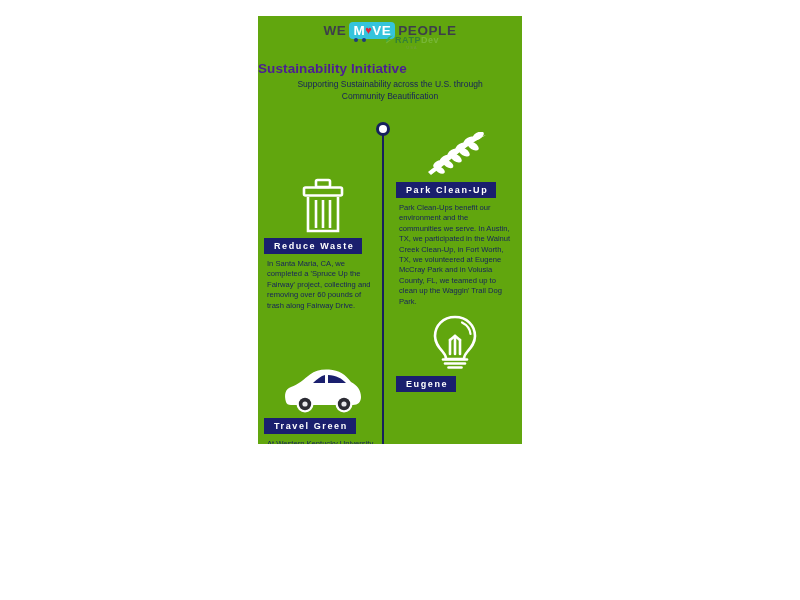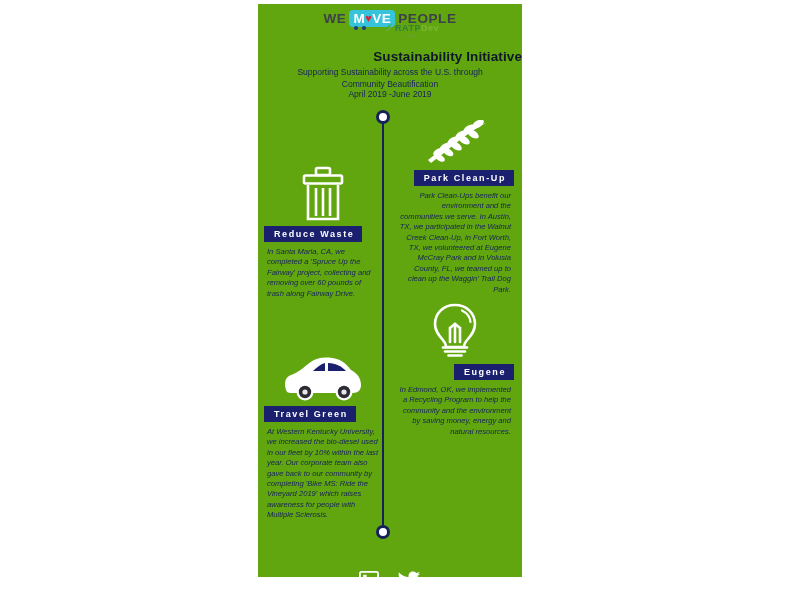--- a/index.html
+++ b/index.html
@@ -16,23 +16,23 @@
     position: relative;
     width: 800px;
     height: 600px;
     background: #ffffff;
   }
 
   
   #poster {
     position: absolute;
     left: 258px;
-    top: 4px;
-    width: 264px;
-    height: 573px;
+    top: 16px;
+    width: 264px;
+    height: 428px;
     background: #61a60e;
     overflow: hidden;
   }
 
   
   .logo-row {
     position: absolute;
     left: 0;
     top: 5px;
     width: 264px;
@@ -110,24 +110,24 @@
     vertical-align: -1px;
     margin-right: 1px;
   }
 
   
   .title {
     position: absolute;
     left: 0;
     top: 45px;
     width: 264px;
-    text-align: right;
+    text-align: left;
     font-size: 13.5px;
     font-weight: bold;
-    color: #0f172a;
+    color: #4c1d95;
     letter-spacing: 0.1px;
   }
   .subtitle {
     position: absolute;
     left: 22px;
     top: 62px;
     width: 220px;
     text-align: center;
     font-size: 8.5px;
     line-height: 12px;
@@ -171,21 +171,21 @@
   }
   .dot-top    { top: 106px; }
   .dot-bottom { top: 521px; }
 
   
   .item {
     position: absolute;
     width: 118px;
   }
   .item-left  { left: 6px;  text-align: left; }
-  .item-right { left: 138px; text-align: right; }
+  .item-right { left: 138px; text-align: left; }
 
   .item-icon {
     height: 58px;
     display: flex;
     align-items: flex-end;
     justify-content: center;
   }
   .item-icon svg { display: block; }
 
   .badge {
@@ -198,21 +198,20 @@
     padding: 3px 8px 3px 10px;
     margin-top: 4px;
     white-space: nowrap;
   }
   .item-body {
     margin-top: 5px;
     font-size: 7.6px;
     line-height: 10.4px;
     color: #16215c;
     padding: 0 3px;
-    font-style: italic;
   }
 
   
   #item-park    { top: 104px; }
   #item-reduce  { top: 160px; }
   #item-recycle { top: 298px; }
   #item-travel  { top: 340px; }
 
   
   .social {
@@ -243,21 +242,20 @@
         <svg class="ratp-swoosh" viewBox="0 0 12 12">
           <path d="M1 9 C3 3, 7 1, 11 1 C8 2, 5 5, 4 9 Z" fill="#3fae49"></path>
           <path d="M1 10.5 C4 7, 8 5.5, 11 5 C8 6.5, 4.5 8.5, 2.5 11 Z" fill="#7bb93f"></path>
         </svg><span>RATP</span><span class="ratp-dev">Dev</span>
         <span class="ratp-usa">USA</span>
       </span>
     </div>
 
     <div class="title">Sustainability Initiative</div>
     <div class="subtitle">Supporting Sustainability across the U.S. through Community Beautification</div>
-    <div class="daterange">April 2019 -June 2019</div>
 
     <div class="timeline-line"></div>
     <div class="timeline-dot dot-top">
         <span class="dot-inner"></span>
       </div>
     <div class="timeline-dot dot-bottom">
         <span class="dot-inner"></span>
       </div>
 
     <div class="item item-right" id="item-park">
@@ -310,21 +308,20 @@
             <path d="M16 49.5 L36 49.5"></path>
             <path d="M19.5 53.5 L32.5 53.5"></path>
             <line x1="21" y1="26" x2="21" y2="40"></line>
             <line x1="26" y1="22" x2="26" y2="40"></line>
             <line x1="31" y1="26" x2="31" y2="40"></line>
             <path d="M21 26 L26 22 L31 26"></path>
           </g>
         </svg>
       </div>
       <span class="badge">Eugene</span>
-      <div class="item-body">In Edmond, OK, we implemented a Recycling Program to help the community and the environment by saving money, energy and natural resources.</div>
     </div>
 
     <div class="item item-left" id="item-travel">
       <div class="item-icon">
         <svg width="82" height="48" viewBox="0 0 82 48">
           <path d="M4 36 C2 29, 3 23, 9 21 C16 19, 22 13, 28 8.5 C33 4.5, 39 3, 47 3.5 C57 4, 64 9, 69 16 C75 19, 79 24, 79 31 C79 36, 76 39, 71 39 L9 39 C6 39, 4.6 38, 4 36 Z" fill="#ffffff"></path>
           <path d="M31 17 C35 13, 39 10, 43 9 L43 17 Z" fill="#1a1f6e"></path>
           <path d="M46 9 C54 9.5, 60 12.5, 64 17 L46 17 Z" fill="#1a1f6e"></path>
           <circle cx="23" cy="38" r="8.5" fill="#ffffff"></circle>
           <circle cx="23" cy="38" r="6.2" fill="#2b2b33"></circle>

